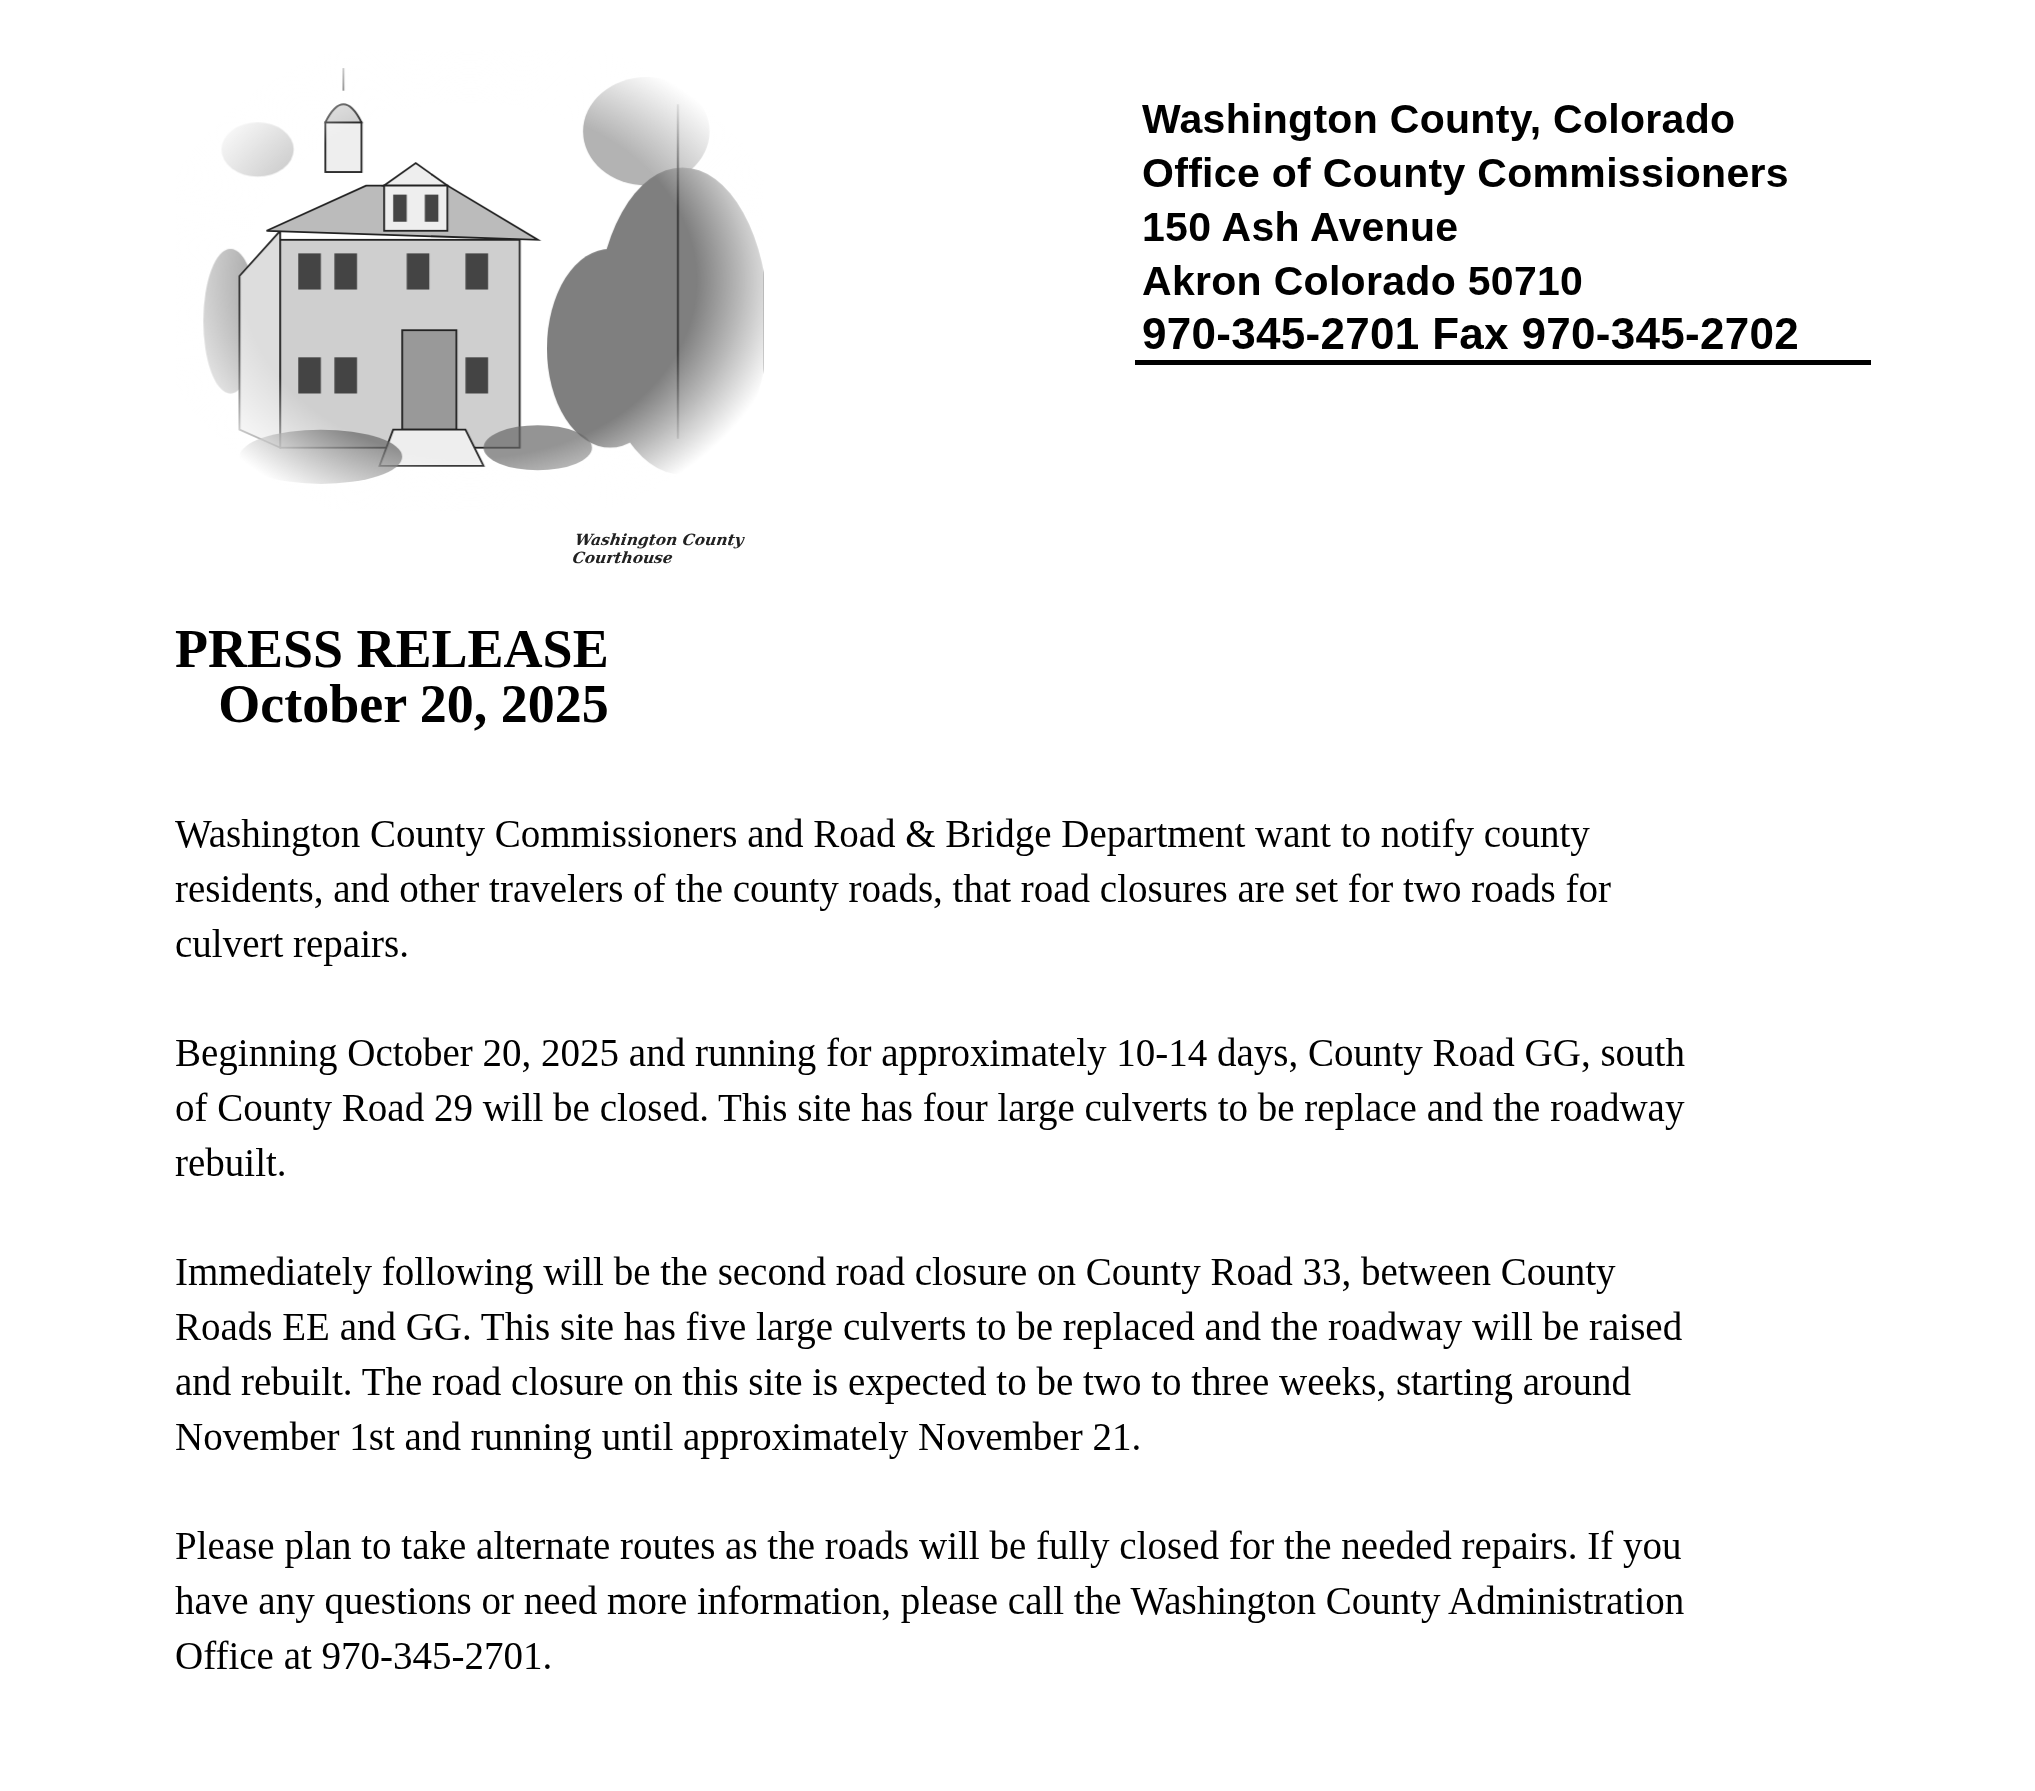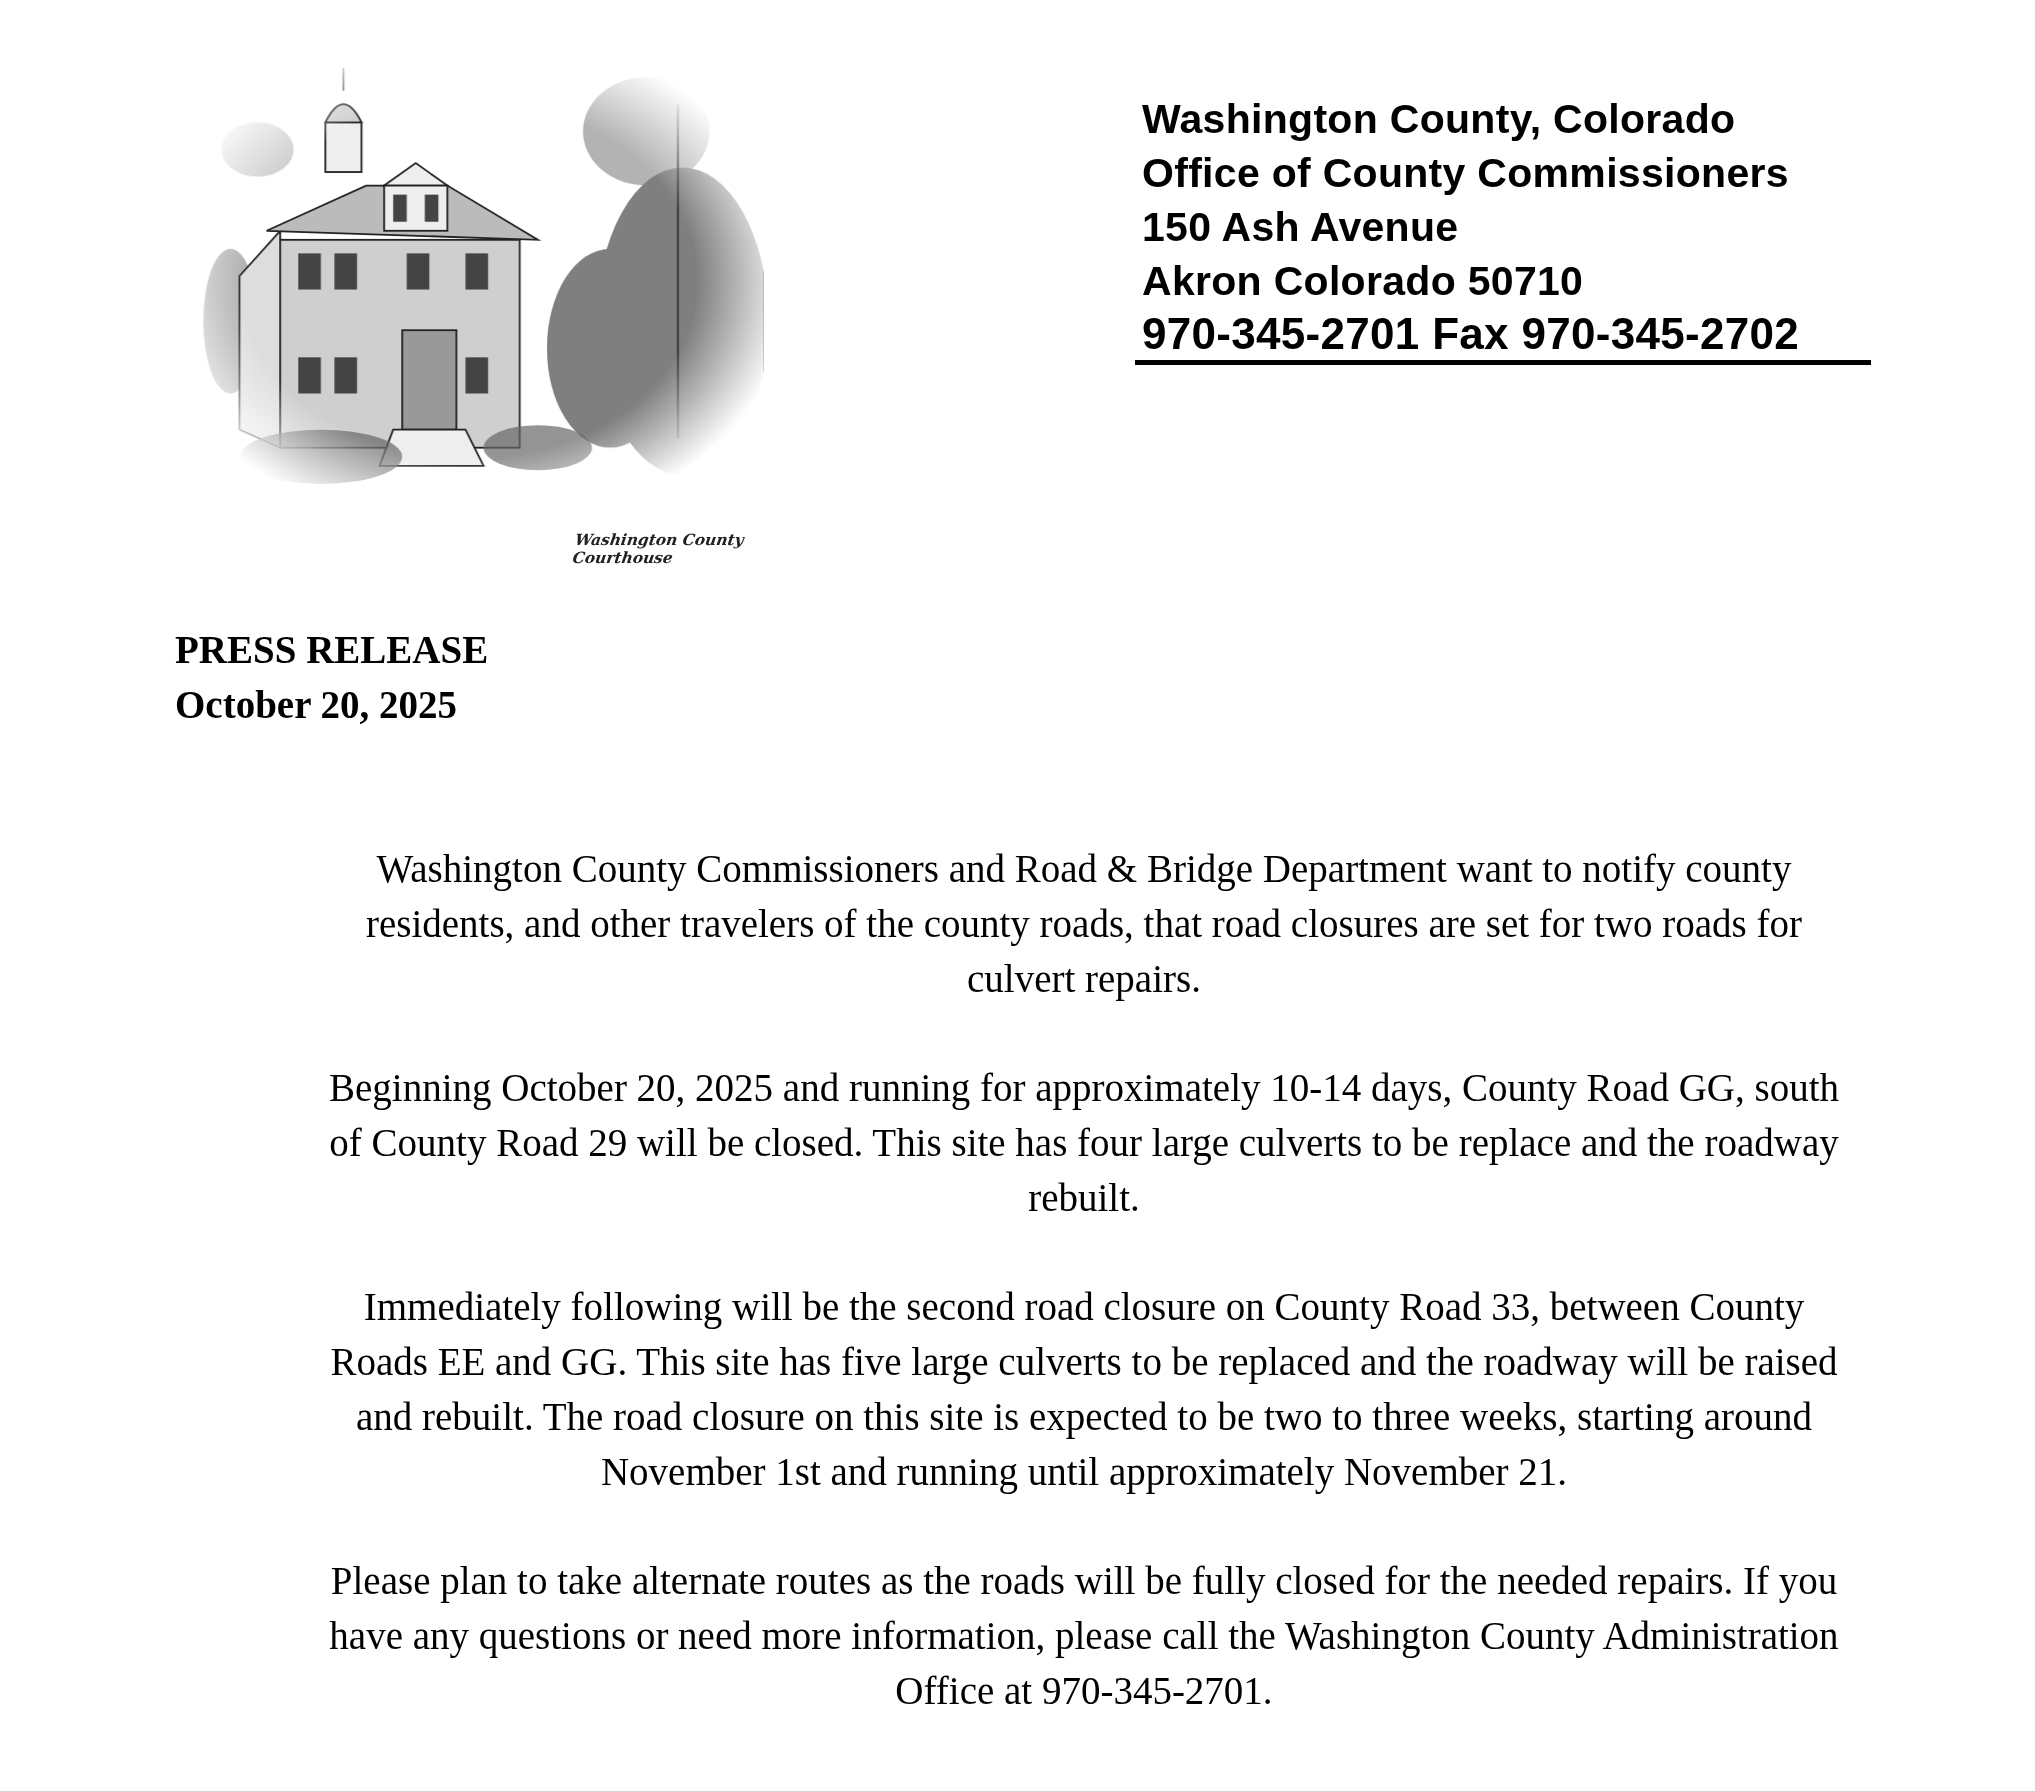--- a/index.html
+++ b/index.html
@@ -21,25 +21,25 @@
       font-family: "Liberation Sans", sans-serif; font-weight: bold; 
       font-size: 41px; line-height: 54px; letter-spacing: 0.3px;
     }
     .letterhead .phone { font-size: 44px; line-height: 51px; }
     .rule {
       position: absolute; left: 1135px; top: 360px; width: 736px; height: 5.4px; background: #000;
     }
     .release-head {
       position: absolute; left: 175px; top: 622px;
       font-family: "Liberation Serif", serif; font-weight: bold;
-      font-size: 39px; line-height: 55px;
+      font-size: 54px; line-height: 55px; text-align: right;
     }
     .body-text {
-      position: absolute; left: 175px; top: 841px; width: 1818px;
-      font-family: "Liberation Serif", serif; font-size: 39px; line-height: 55px; text-align: center;
+      position: absolute; left: 175px; top: 806px; width: 1818px;
+      font-family: "Liberation Serif", serif; font-size: 39px; line-height: 55px;
     }
     .body-text p { margin: 0 0 54px 0; white-space: pre-line; }
   </style>
 </head>
 <body>
 
 <div class="logo">
   <svg viewBox="0 0 650 510">
     <defs>
       <radialGradient id="vig" cx="50%" cy="50%" r="55%">

